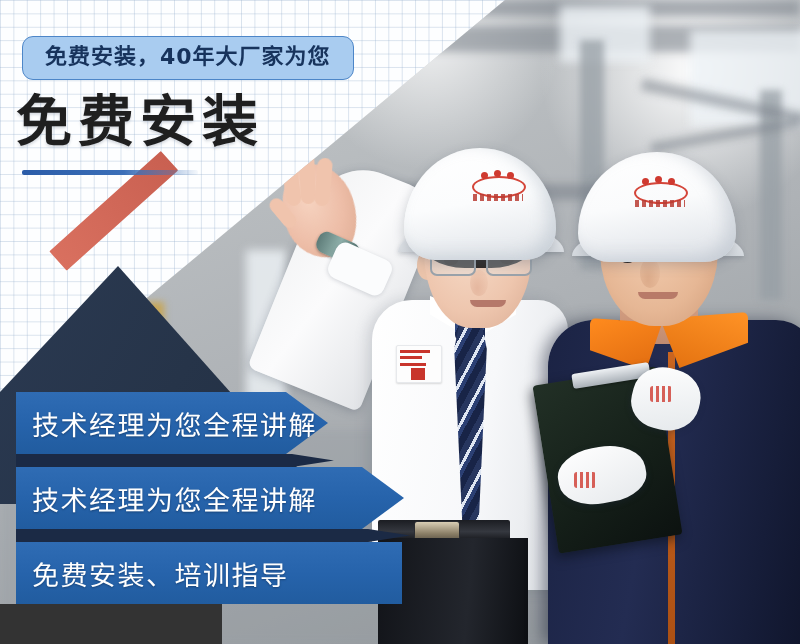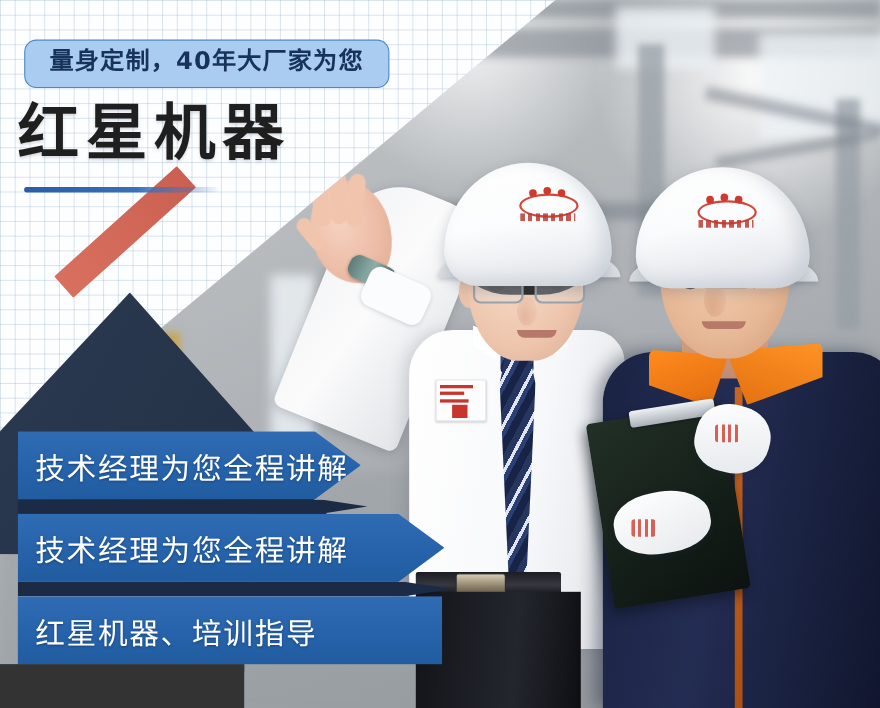--- a/index.html
+++ b/index.html
@@ -458,38 +458,38 @@
       <div class="glove-u"></div>
       <div class="glove-l"></div>
       <div class="glove-mark" style="left:650px;top:386px;"></div>
       <div class="glove-mark" style="left:574px;top:472px;"></div>
     </div>
   </div>
 
   <div class="wedge"></div>
   <div class="stripe"></div>
 
-  <div class="pill">量身定制，40年大厂家为您</div>
-
-  <div class="headline">红星机器</div>
+  <div class="pill">免费安装，40年大厂家为您</div>
+
+  <div class="headline">免费安装</div>
 
   <div class="rule"></div>
 
   <div class="bars">
     <div class="bar bar1">
       <span class="bar-label">技术经理为您全程讲解</span>
     </div>
     <div class="shadowbar sh1"></div>
 
     <div class="bar bar2">
       <span class="bar-label">技术经理为您全程讲解</span>
     </div>
     <div class="shadowbar sh2"></div>
 
     <div class="bar bar3">
-      <span class="bar-label">红星机器、培训指导</span>
+      <span class="bar-label">免费安装、培训指导</span>
     </div>
   </div>
 
   <div class="footer-top"></div>
   <div class="footer"></div>
 
 </div>
 
 </body></html>

